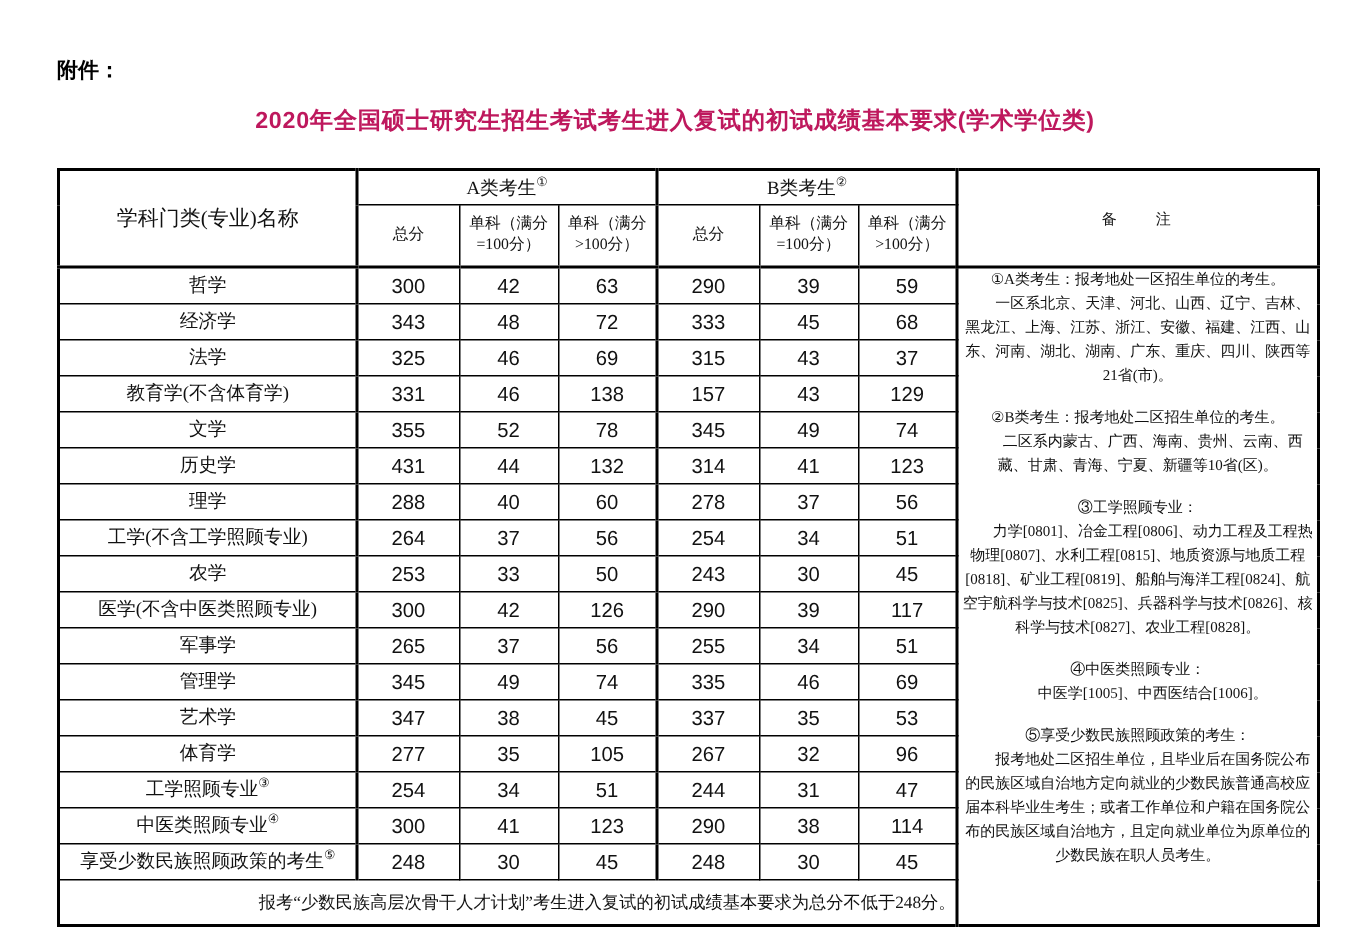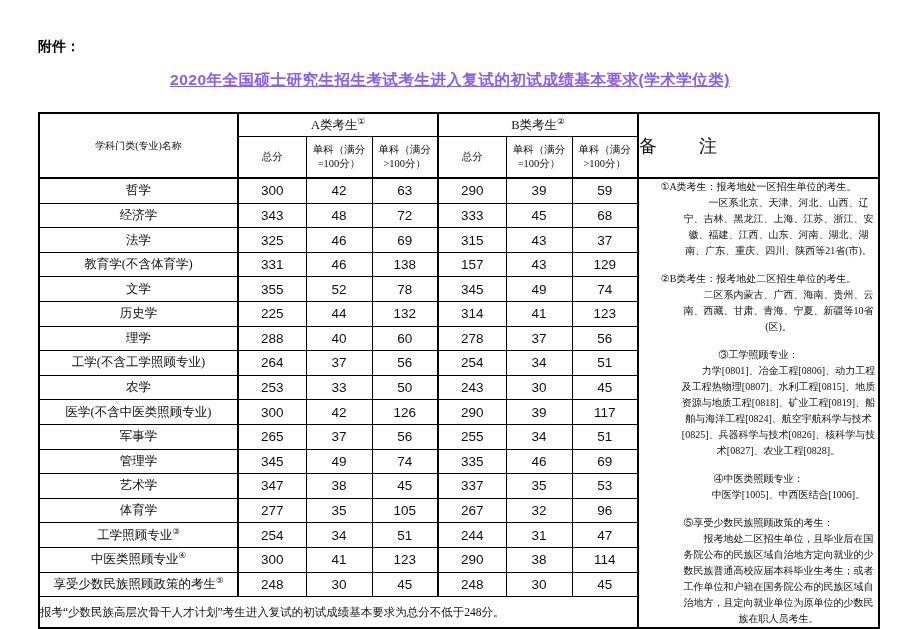--- a/index.html
+++ b/index.html
@@ -10,57 +10,57 @@
     margin-top:26px;
   }
   .attachment {
     position:absolute; left:38px; top:12px;
     font-family:"Liberation Sans","DejaVu Sans",sans-serif;
     font-weight:bold; font-size:14px; color:#000;
   }
   .title {
     position:absolute; left:0; top:44px; width:900px; text-align:center;
     font-family:"Liberation Sans","DejaVu Sans",sans-serif;
-    font-weight:bold; font-size:15.5px; color:#8b5cf6; letter-spacing:0.5px;text-decoration:underline;
+    font-weight:bold; font-size:15.5px; color:#be185d; letter-spacing:0.5px;
   }
   table.score {
     position:absolute; left:38px; top:86px; width:840px;
     border-collapse:collapse; table-layout:fixed;
     border:2px solid #000;
   }
   table.score th, table.score td {
     border:1px solid #000; padding:0; color:#111;
     font-weight:normal; overflow:hidden;
   }
   .bl2 { border-left-width:2px !important; }
   .hb  { border-bottom-width:2px !important; }
   th.group { height:22px; font-size:12.5px; text-align:center; vertical-align:middle; }
-  th.subjecthead { font-size:10px; text-align:center; vertical-align:middle; }
-  th.remarkhead  { font-size:18px; text-align:left; vertical-align:middle; letter-spacing:2px; }
+  th.subjecthead { font-size:14px; text-align:center; vertical-align:middle; }
+  th.remarkhead  { font-size:10px; text-align:center; vertical-align:middle; letter-spacing:2px; }
   th.sub {
     height:40px; font-size:10.5px; text-align:center; vertical-align:middle; line-height:14px;
   }
   td.subject {
     height:23px; font-size:12.5px; text-align:center; padding-left:4px; vertical-align:middle;
     white-space:nowrap;
   }
   td.num {
     text-align:center; vertical-align:middle;
     font-family:"Liberation Sans","DejaVu Sans",sans-serif; font-size:13.5px;
   }
   td.footnote {
-    height:29px; font-size:11.5px; text-align:left; padding-left:4px; vertical-align:middle;
+    height:29px; font-size:11.5px; text-align:right; padding-left:4px; vertical-align:middle;
     white-space:nowrap;
   }
   td.remarks {
     vertical-align:top; text-align:center; padding:9px 6px 0 6px;
     font-size:10px; line-height:16px;
   }
   td.remarks .rp { margin:0; }
-  td.remarks .ind { text-indent:2em;padding-left:40px; }
+  td.remarks .ind { text-indent:2em; }
   td.remarks .gap { margin-top:12px; }
   sup.circ { font-size:8.5px; vertical-align:super; line-height:0; }
 </style>
 </head>
 <body>
 
 <div class="page">
 
   <div class="attachment">附件：</div>
 
@@ -162,21 +162,21 @@
           <td class="subject">文学</td>
           <td class="num bl2">355</td>
           <td class="num">52</td>
           <td class="num">78</td>
           <td class="num bl2">345</td>
           <td class="num">49</td>
           <td class="num">74</td>
         </tr>
         <tr>
           <td class="subject">历史学</td>
-          <td class="num bl2">225</td>
+          <td class="num bl2">431</td>
           <td class="num">44</td>
           <td class="num">132</td>
           <td class="num bl2">314</td>
           <td class="num">41</td>
           <td class="num">123</td>
         </tr>
         <tr>
           <td class="subject">理学</td>
           <td class="num bl2">288</td>
           <td class="num">40</td>

